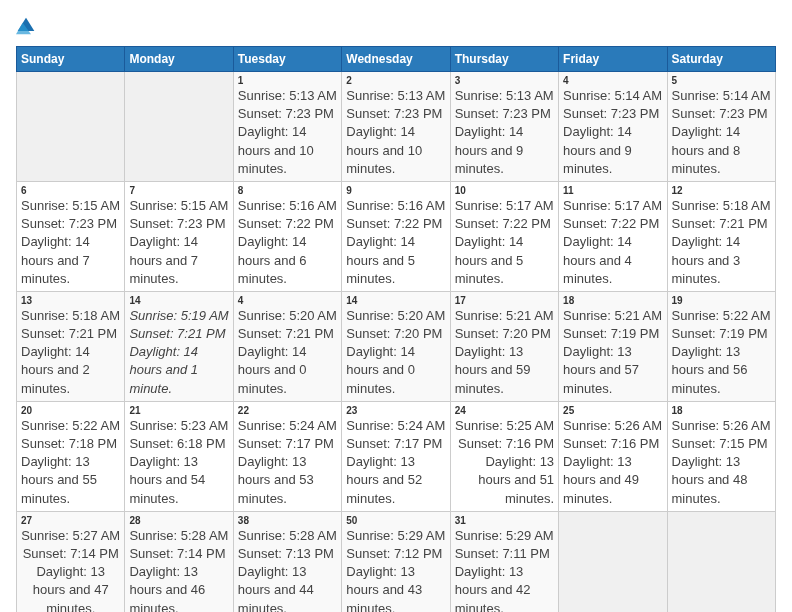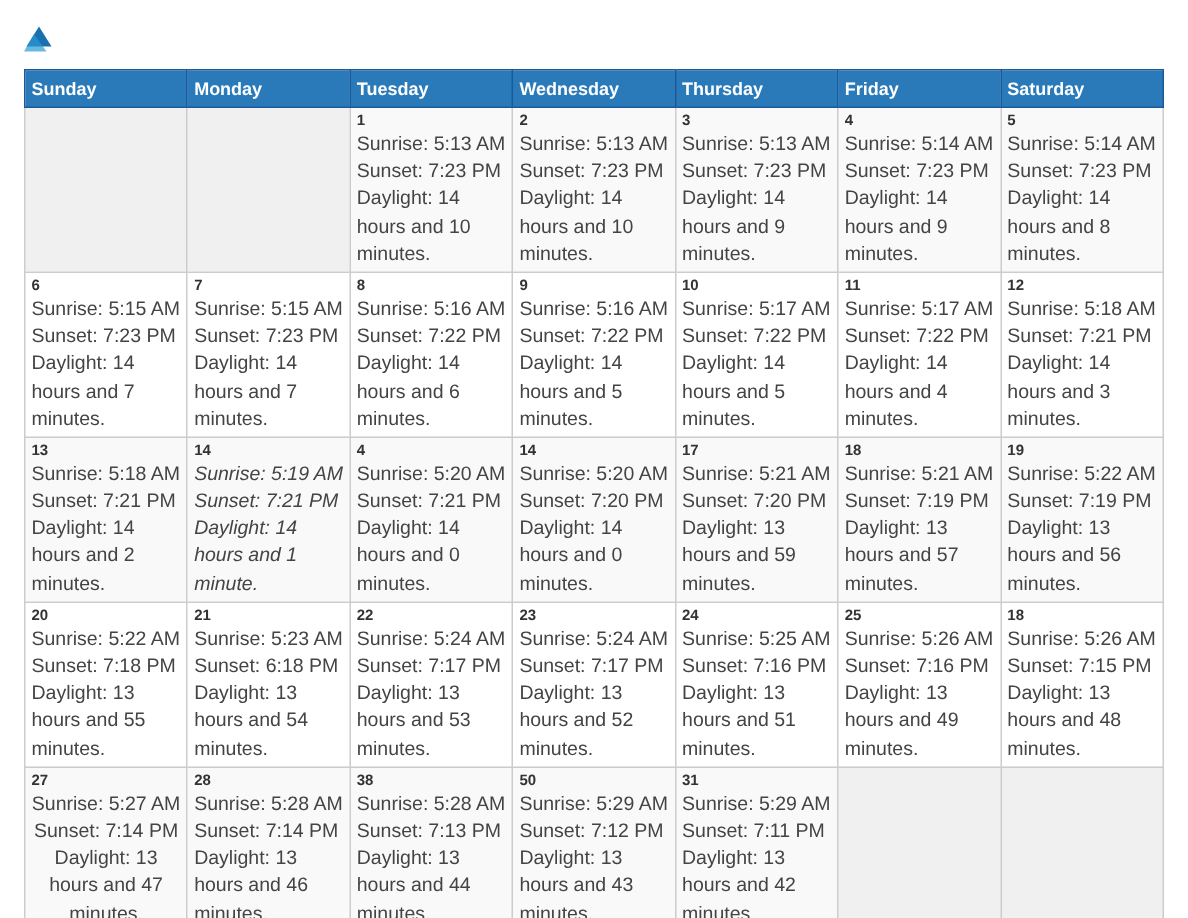--- a/index.html
+++ b/index.html
@@ -279,21 +279,21 @@
 Daylight: 13 hours and 53 minutes.</div>
           </td>
           <td>
             <span class="day-num">23</span>
             <div class="day-info" style="white-space: pre-line;">Sunrise: 5:24 AM
 Sunset: 7:17 PM
 Daylight: 13 hours and 52 minutes.</div>
           </td>
           <td>
             <span class="day-num">24</span>
-            <div class="day-info" style="white-space: pre-line;">Sunrise: 5:25 AM
+            <div class="day-info" style="white-space: pre-line; text-align: right;">Sunrise: 5:25 AM
 Sunset: 7:16 PM
 Daylight: 13 hours and 51 minutes.</div>
           </td>
           <td>
             <span class="day-num">25</span>
             <div class="day-info" style="white-space: pre-line;">Sunrise: 5:26 AM
 Sunset: 7:16 PM
 Daylight: 13 hours and 49 minutes.</div>
           </td>
           <td>

